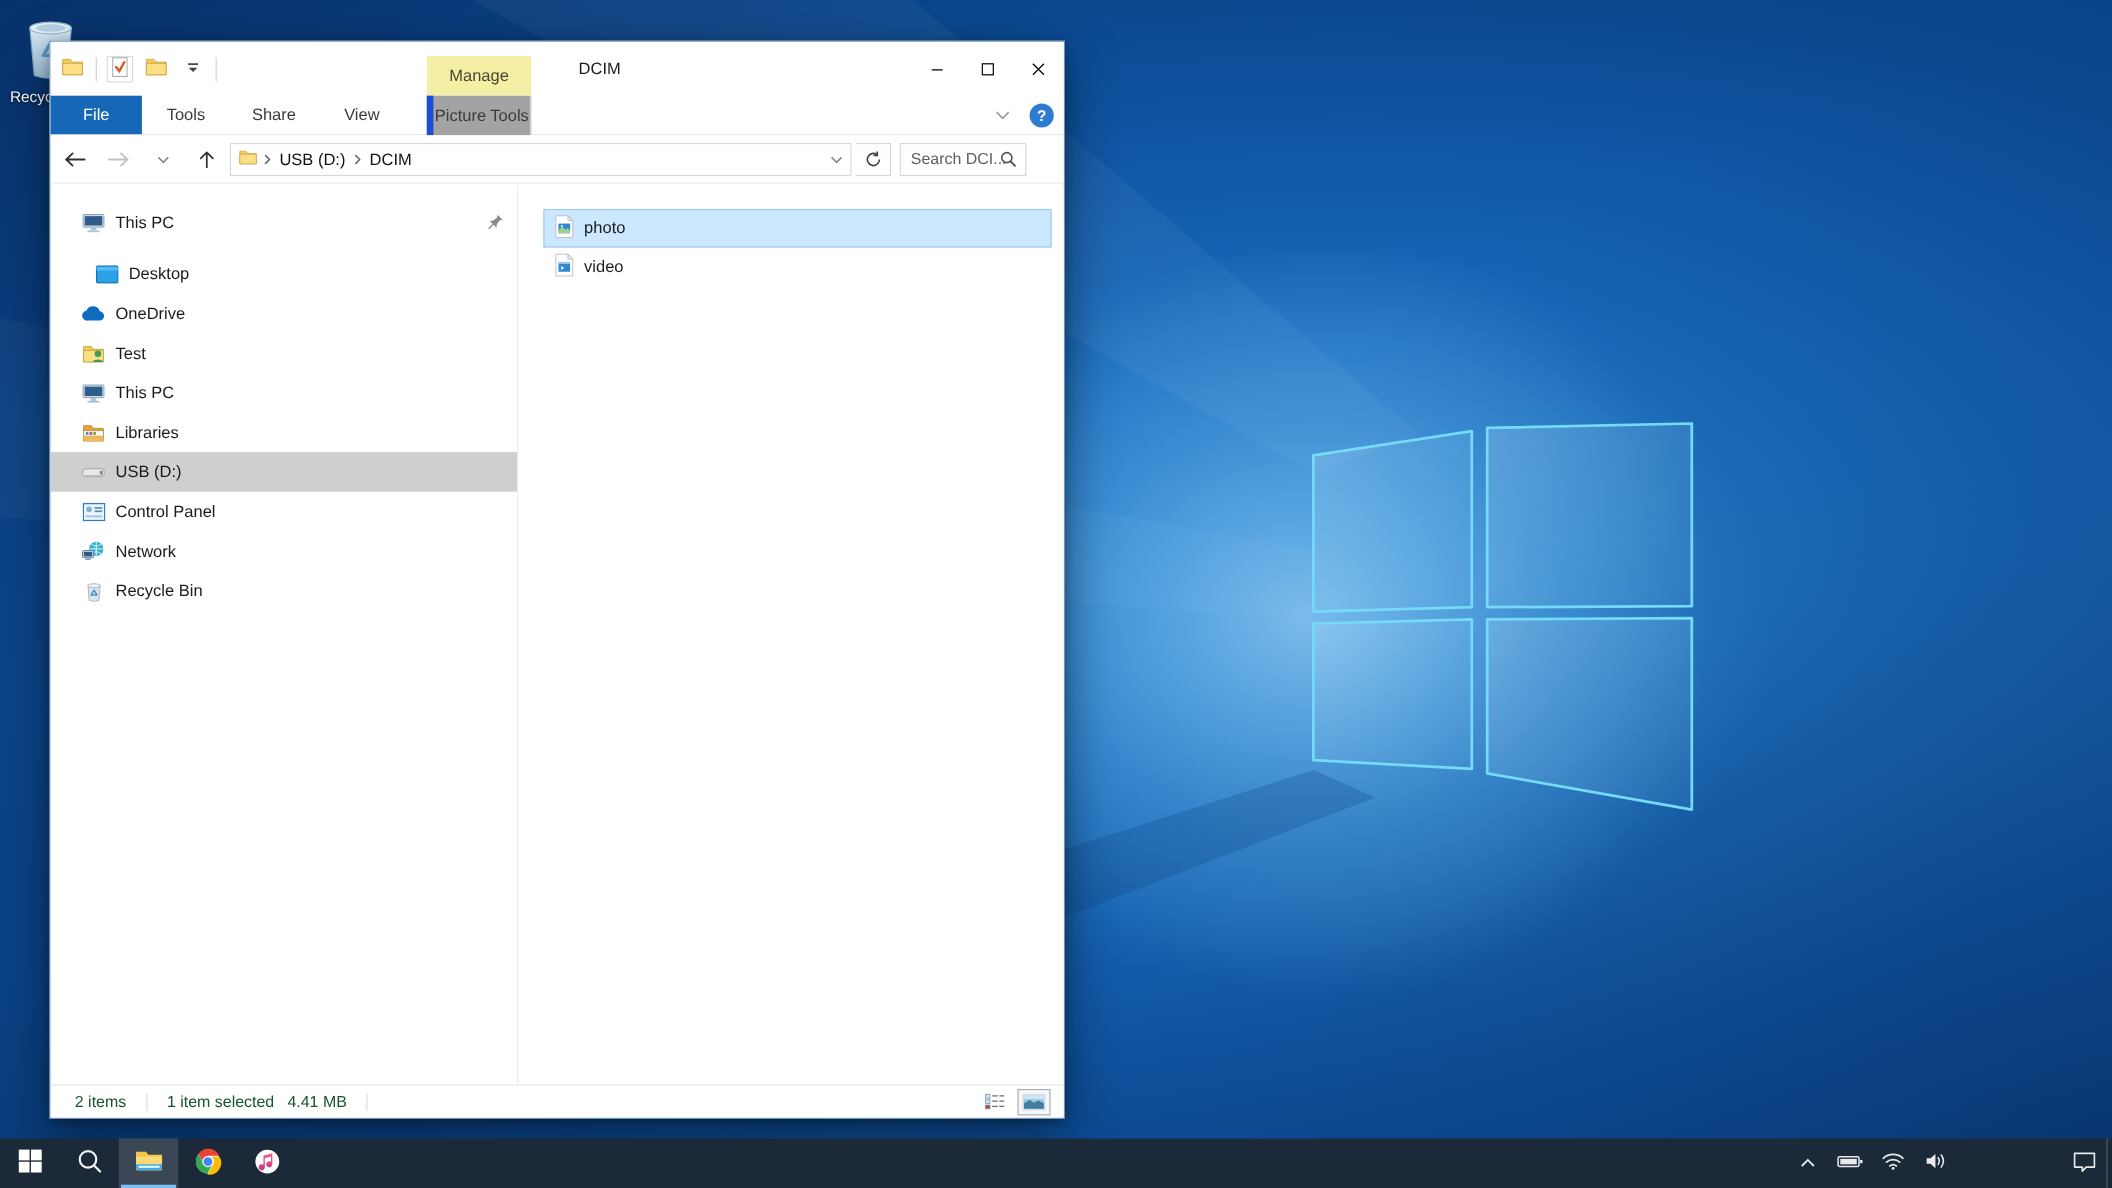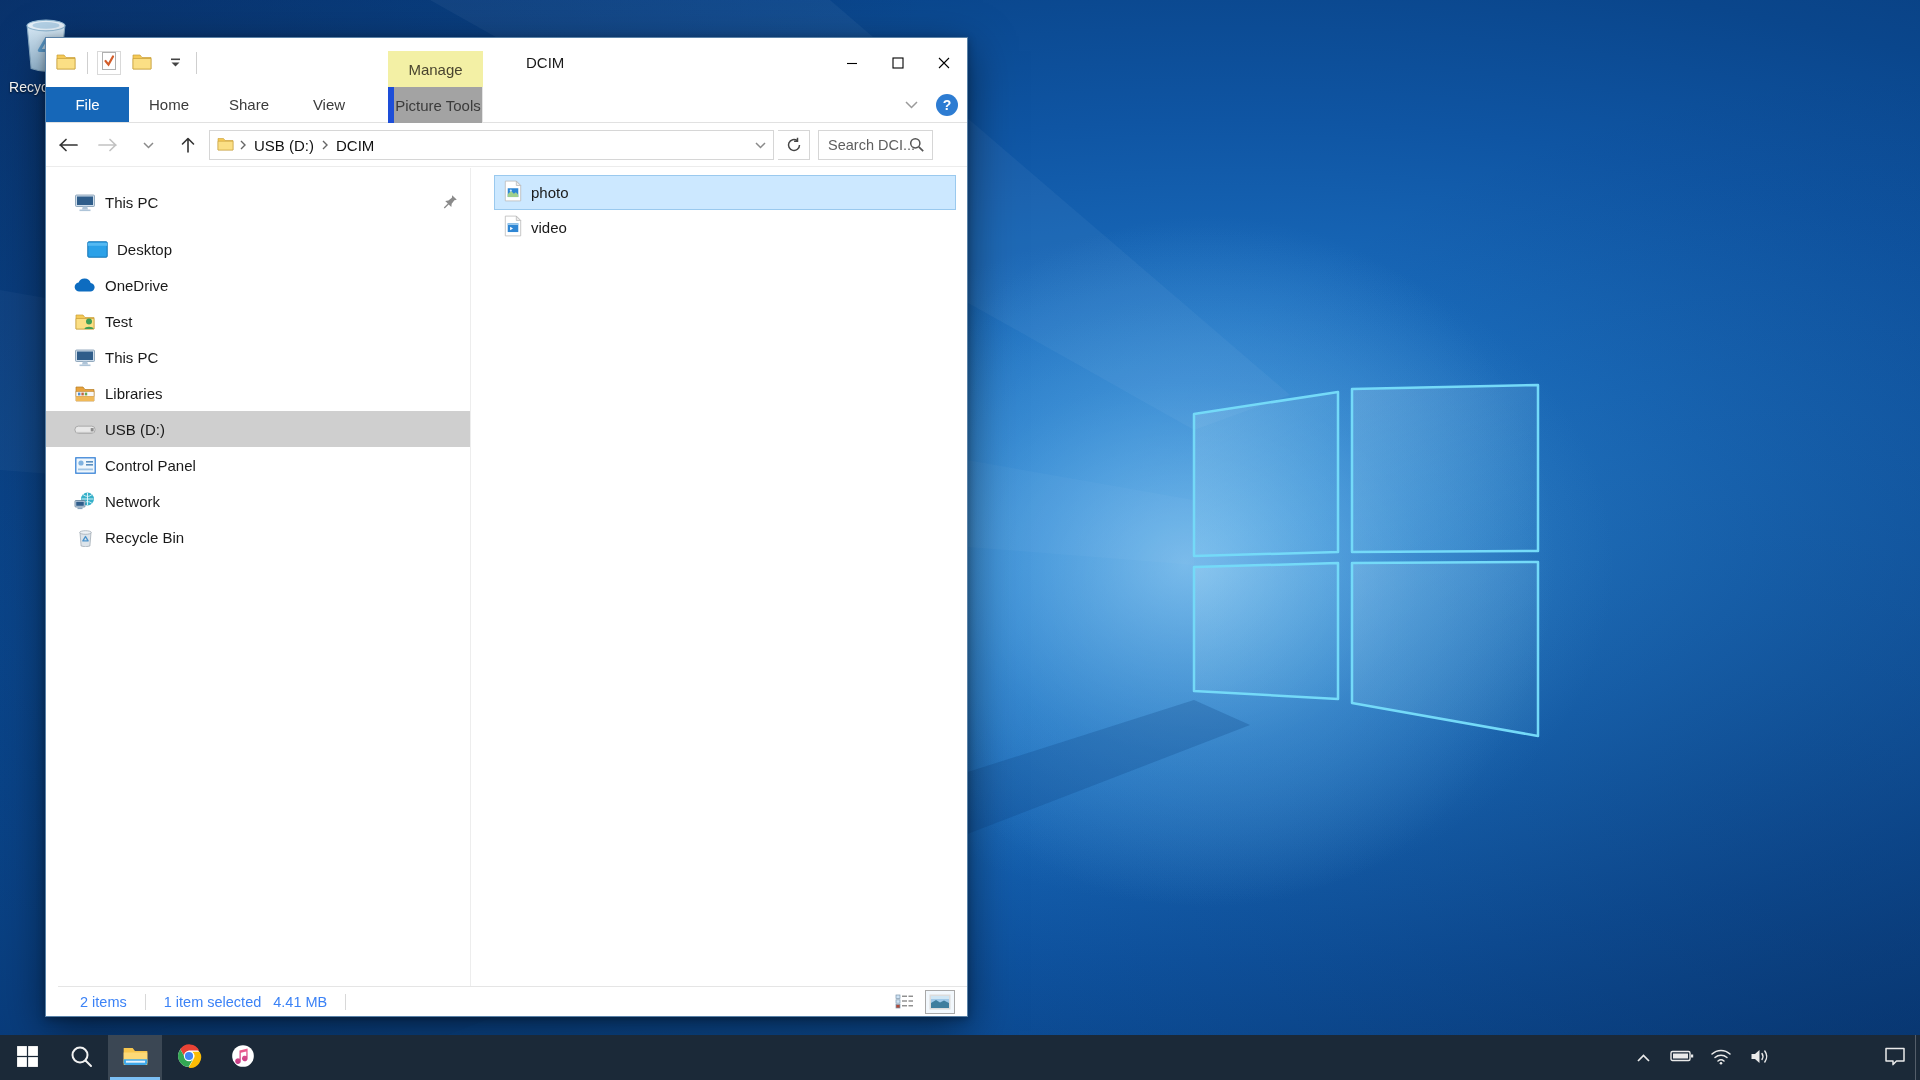--- a/index.html
+++ b/index.html
@@ -74,25 +74,25 @@
   .side-item { height:36px; display:flex; align-items:center; gap:9px; padding-left:28px;
     color:#1a1a1a; position:relative; cursor:default; }
   .side-item.lvl0 { padding-left:40px; }
   .side-item.selected { background:#cfcfcf; }
   .side-item.gap-after { margin-bottom:11px; }
   .side-item .ic { width:22px; display:flex; justify-content:center; }
   .side-item .pin { position:absolute; right:12px; top:10px; }
   .filearea { flex:1; border-left:1px solid #ededed; position:relative; }
   .file-row { width:462px; height:35px; margin-left:23px; display:flex; align-items:center; gap:9px;
     padding-left:9px; border:1px solid transparent; color:#1a1a1a; }
-  .filelist { padding-top:7px; }
+  .filelist { padding-top:22px; }
   .file-row.selected { background:#cce8ff; border-color:#9ac9ee; }
 
   .statusbar { position:absolute; left:0; bottom:0; right:0; height:30px; background:#fff;
-    border-top:1px solid #e5e5e5; display:flex; align-items:center; color:#3b82f6; font-size:14.5px;margin-left:12px; }
+    border-top:1px solid #e5e5e5; display:flex; align-items:center; color:#14532d; font-size:14.5px; }
   .statusbar .seg { margin-left:22px; }
   .statusbar .vdiv { width:1px; height:16px; background:#d8d8d8; margin-left:18px; }
   .statusbar .sel { margin-left:18px; }
   .statusbar .size { margin-left:12px; }
   .statusbar .spacer { flex:1; }
   .view-btn { width:30px; height:24px; display:flex; align-items:center; justify-content:center;
     margin-right:6px; border:1px solid transparent; }
   .view-btn.active { border-color:#a9a9a9; background:#f2f8fd; }
   .view-btn:last-child { margin-right:12px; }
 
@@ -202,21 +202,21 @@
       <div class="wbtn">
         <svg width="12" height="12">
             <path d="M1 1l10 10M11 1L1 11" stroke="#000" stroke-width="1.1"></path>
           </svg>
       </div>
     </div>
   </div>
 
   <div class="tabrow" id="tabrow">
     <div class="tab file">File</div>
-      <div class="tab">Home</div>
+      <div class="tab">Tools</div>
       <div class="tab">Share</div>
       <div class="tab">View</div>
       <div class="tab picture-tools">Picture Tools</div>
     <div class="ribbon-chevron">
       <svg width="13" height="8">
           <path d="M1 1l5.5 5.5L12 1" fill="none" stroke="#9a9a9a" stroke-width="1.5"></path>
         </svg>
     </div>
     <div class="help-btn">?</div>
   </div>

